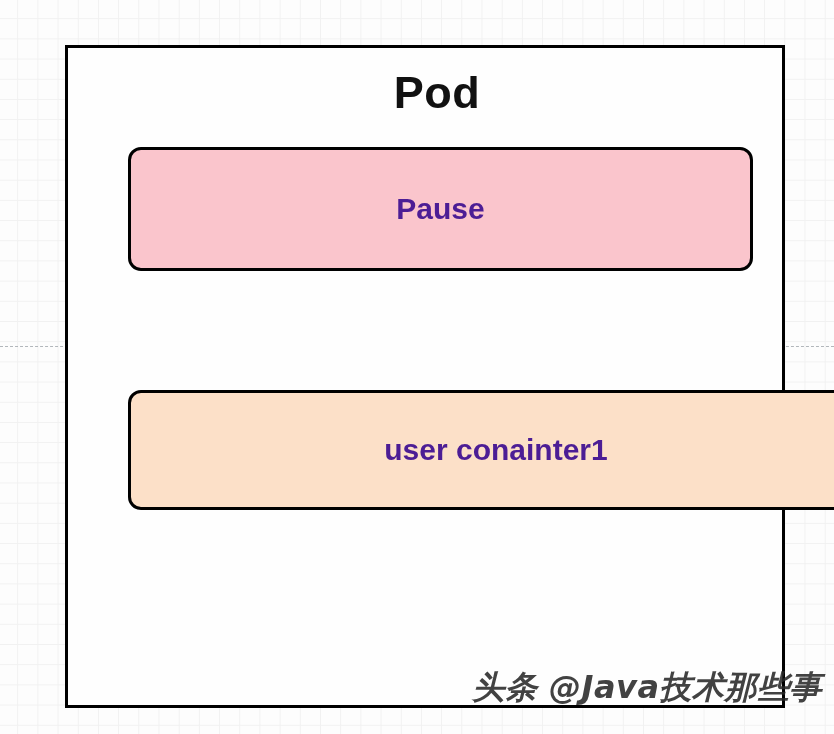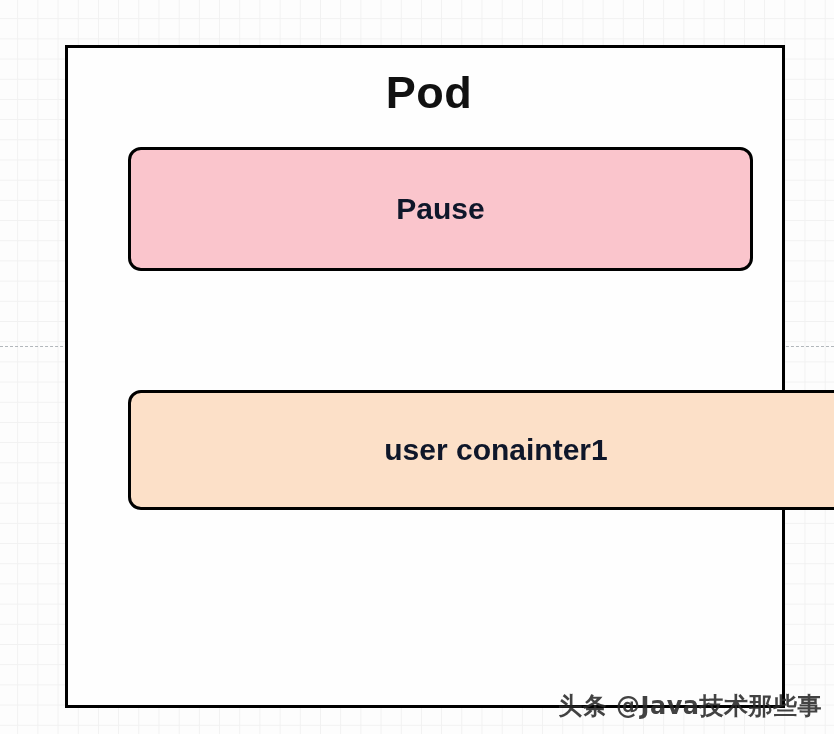--- a/index.html
+++ b/index.html
@@ -51,42 +51,42 @@
     top: 45px;
     width: 720px;
     height: 663px;
     box-sizing: border-box;
     border: 3px solid #000000;
     background: #fefefe;
   }
 
   #pod-title {
     position: absolute;
-    left: 4px;
+    left: 12px;
     top: 22px;
     width: 100%;
     text-align: center;
     font-size: 45px;
     font-weight: bold;
     color: #111111;
     letter-spacing: 0.5px;
     line-height: 1;
   }
 
   
   .cbox {
     position: absolute;
     box-sizing: border-box;
     border: 3.5px solid #000000;
     border-radius: 13px;
     display: flex;
     align-items: center;
     justify-content: center;
     font-weight: bold;
-    color: #0f172a;
+    color: #4c1d95;
   }
 
   #pause-box {
     left: 60px;
     top: 99px;
     width: 625px;
     height: 124px;
     font-size: 30px;
   }
 
@@ -103,27 +103,28 @@
     top: 500px;
     width: 625px;
     height: 120px;
     font-size: 30px;
   }
 
   
   #watermark {
     position: absolute;
     right: 12px;
-    bottom: 12px;
-    font-size: 24px;
+    bottom: 24px;
+    font-size: 32px;
     font-weight: bold;
     color: rgba(40, 40, 40, 0.88);
     white-space: nowrap;
     letter-spacing: 0.5px;
     font-family: "DejaVu Sans", "Liberation Sans", sans-serif;
+    font-style: italic;
   }
 </style>
 </head>
 <body>
 
 <div id="canvas">
 
   <div id="grid-overlay"></div>
 
   <div id="guide-h" style="border-top-color: rgb(154, 160, 166);"></div>

